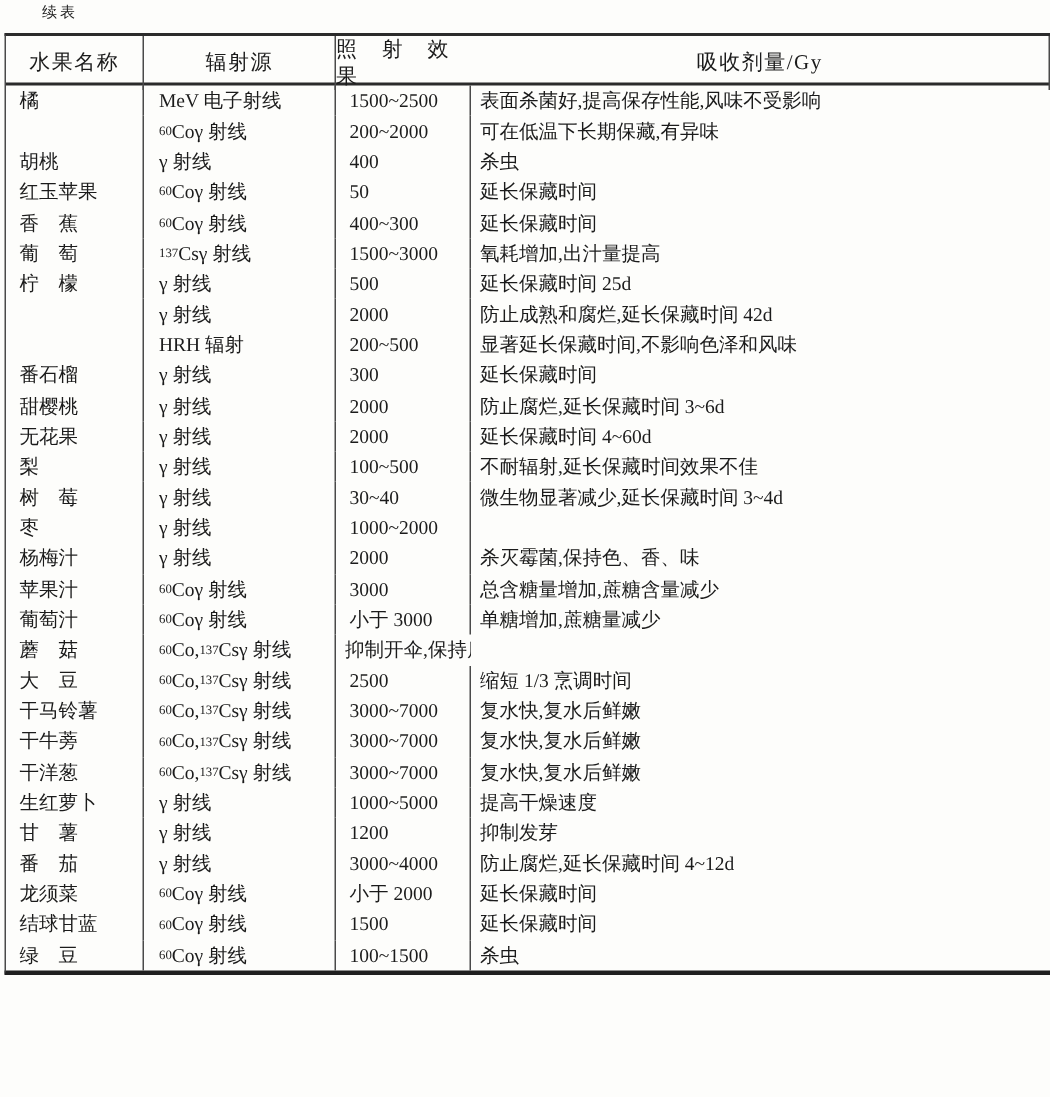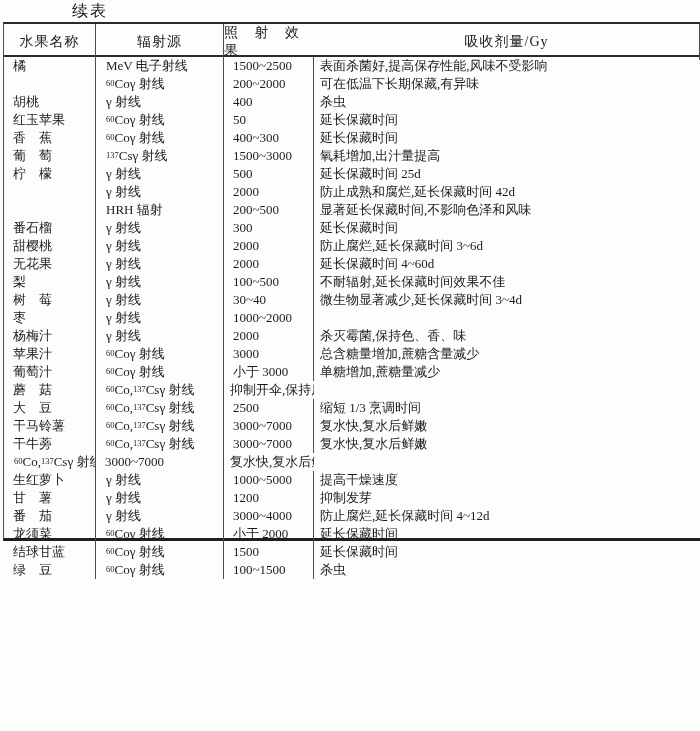--- a/index.html
+++ b/index.html
@@ -13,30 +13,29 @@
     position: relative;
     overflow: hidden;
     font-family: "Liberation Serif", serif;
     color: #1b1b1b;
     -webkit-font-smoothing: antialiased;
   }
   .continued-label {
     position: absolute;
     top: 1px;
     left: 28px;
-    font-size: 16px;
+    font-size: 10px;
     letter-spacing: 2px;
-    margin-left: 44px;
   }
   .irr-table {
     position: absolute;
     top: 22px;
     left: 3px;
     width: 697px;
-    height: 519px;
+    height: 628px;
     box-sizing: border-box;
     border-top: 2px solid #2b2b2b;
     border-bottom: 3px solid #1f1f1f;
     border-left: 1px solid #4a4a4a;
     display: flex;
     flex-direction: column;
   }
   .thead {
     height: 33px;
     box-sizing: border-box;
@@ -220,20 +219,21 @@
         <div class="td dose vline">3000~7000</div>
         <div class="td effect">复水快,复水后鲜嫩</div>
       </div>
       <div class="tr">
         <div class="td name vline">干牛蒡</div>
         <div class="td source vline"><sup>60</sup>Co,<sup>137</sup>Csγ 射线</div>
         <div class="td dose vline">3000~7000</div>
         <div class="td effect">复水快,复水后鲜嫩</div>
       </div>
       <div class="tr">
+        <div class="td name vline">干洋葱</div>
         <div class="td source vline"><sup>60</sup>Co,<sup>137</sup>Csγ 射线</div>
         <div class="td dose vline">3000~7000</div>
         <div class="td effect">复水快,复水后鲜嫩</div>
       </div>
       <div class="tr">
         <div class="td name vline">生红萝卜</div>
         <div class="td source vline">γ 射线</div>
         <div class="td dose vline">1000~5000</div>
         <div class="td effect">提高干燥速度</div>
       </div>

